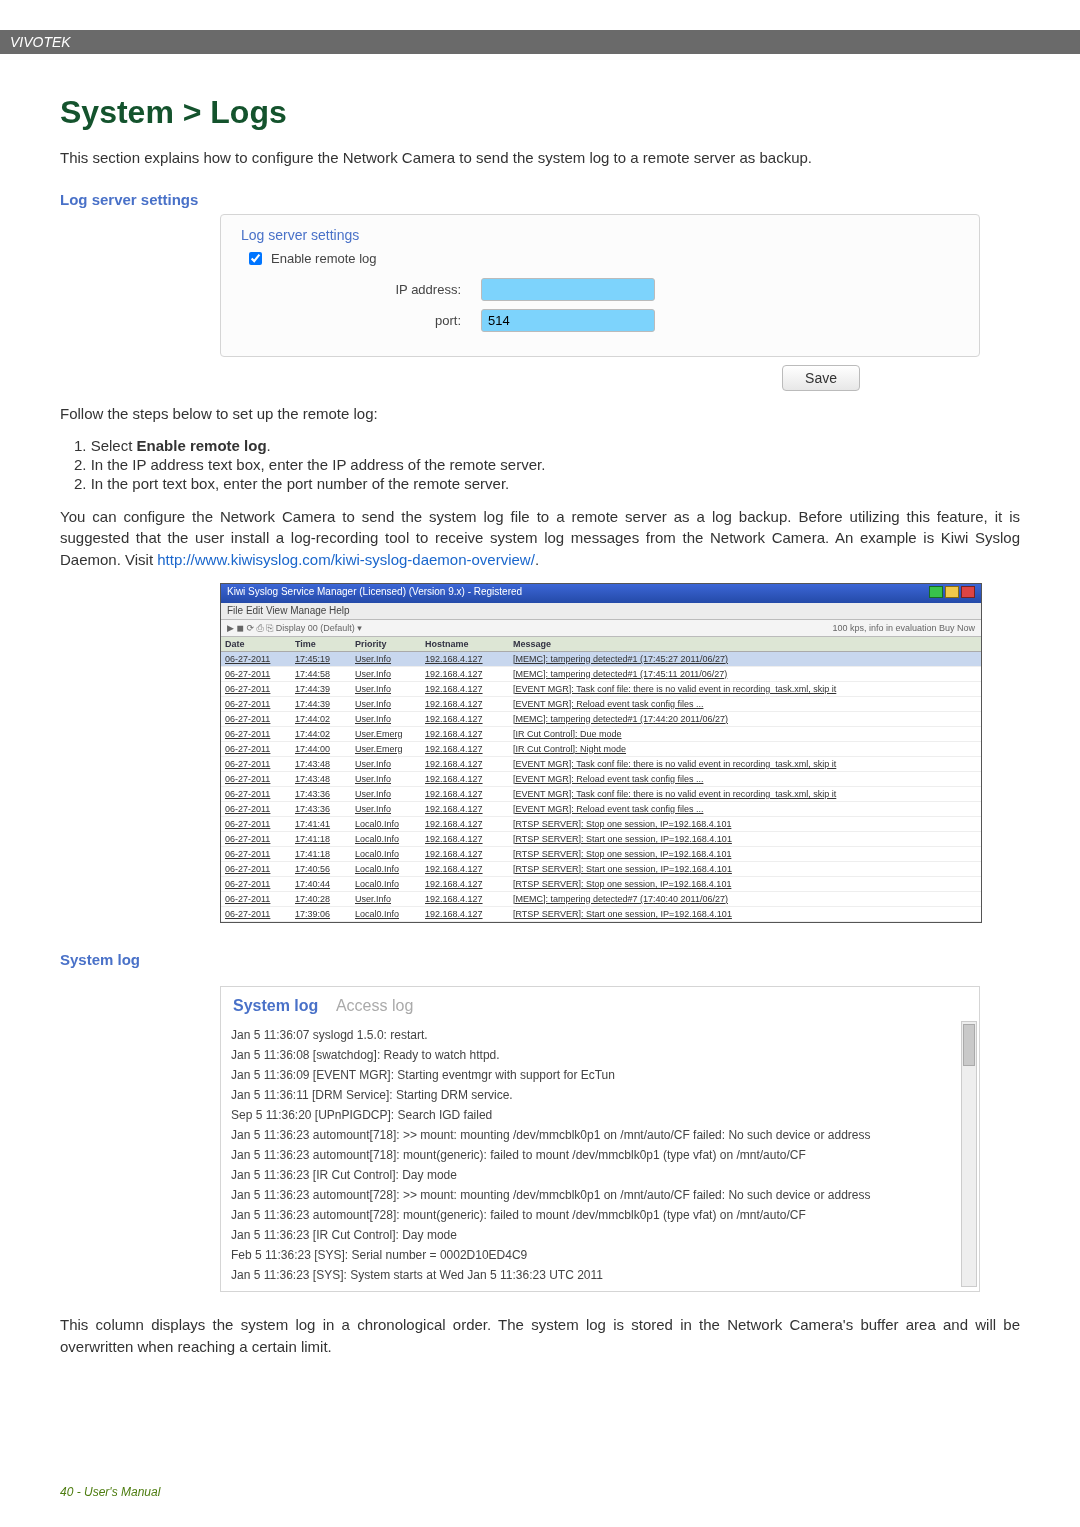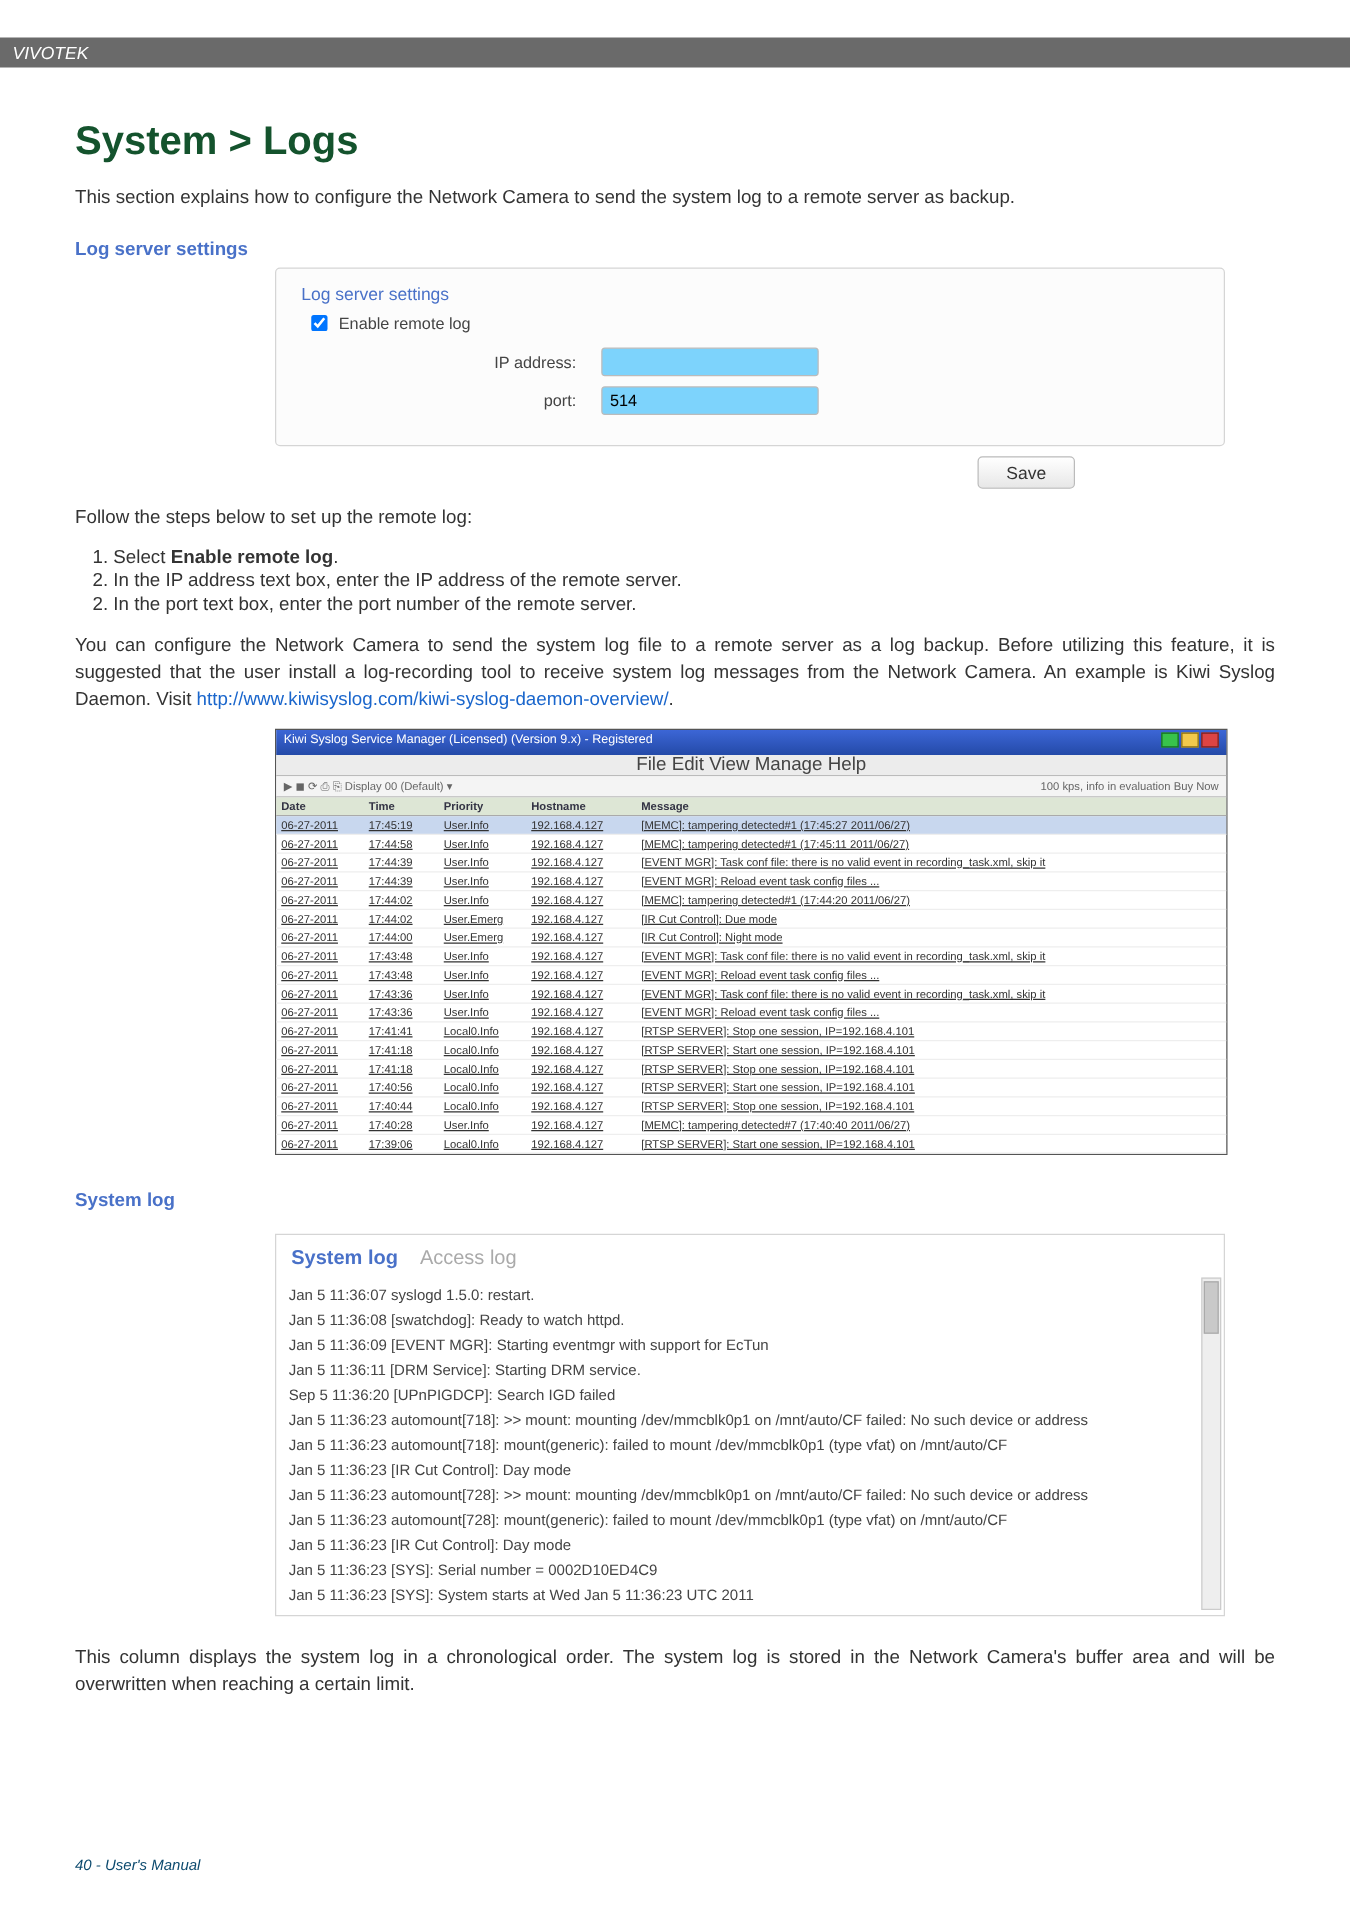--- a/index.html
+++ b/index.html
@@ -18,36 +18,36 @@
   .clearfix{clear:both;}
   ol.steps{font-size:15px;margin:10px 0 14px 10px;padding-left:18px;}
   ol.steps li{margin:2px 0;}
   .ext-link{color:#1a66cc;text-decoration:none;}
   
   .kiwi{margin:6px 0 0 160px;width:760px;border:1px solid #555;font-size:9px;line-height:12px;}
   .kiwi-title{background:linear-gradient(#3c66d6,#244aa8);color:#fff;padding:2px 6px;font-size:10px;display:flex;justify-content:space-between;}
   .kiwi-win-btns span{display:inline-block;width:12px;height:10px;margin-left:2px;background:#d44;border:1px solid #722;}
   .kiwi-win-btns span:nth-child(1){background:#38c24b;border-color:#176b22;}
   .kiwi-win-btns span:nth-child(2){background:#f2c94c;border-color:#8a6d10;}
-  .kiwi-menu{background:#ececec;border-bottom:1px solid #bbb;padding:2px 6px;font-size:15px;color:#444;text-align:center;}
+  .kiwi-menu{background:#ececec;border-bottom:1px solid #bbb;padding:2px 6px;font-size:10px;color:#444;}
   .kiwi-tool{background:#f4f4f4;border-bottom:1px solid #bbb;padding:2px 6px;font-size:9px;color:#666;display:flex;justify-content:space-between;}
   .kiwi-head{display:flex;background:#dde6d5;border-bottom:1px solid #aaa;font-weight:bold;color:#334;}
   .kc{padding:1px 4px;box-sizing:border-box;overflow:hidden;white-space:nowrap;text-overflow:ellipsis;}
   .kc1{width:70px;} .kc2{width:60px;} .kc3{width:70px;} .kc4{width:88px;} .kc5{flex:1;}
   .kiwi-row{display:flex;border-bottom:1px solid #eee;color:#333;text-decoration:underline;}
   .kiwi-row.sel{background:#c8d7ee;}
   
   .syslog-panel{margin:18px 0 0 160px;width:760px;border:1px solid #d5d5d5;background:#fff;font-size:12px;position:relative;padding:6px 10px 6px 10px;box-sizing:border-box;}
   .tabs{margin:4px 0 10px 2px;font-size:16px;}
   .tab-active{color:#4971c8;font-weight:bold;margin-right:14px;}
   .tab-inactive{color:#aaa;}
   .log-lines div{padding:3px 0;color:#444;}
   .scroll-hint{position:absolute;right:2px;top:34px;bottom:4px;width:14px;background:#eee;border:1px solid #ccc;}
   .scroll-thumb{position:absolute;left:1px;right:1px;top:2px;height:40px;background:#c9c9c9;border:1px solid #aaa;}
-  .footer{position:absolute;left:60px;bottom:28px;color:#0c4a6e;font-style:italic;font-size:12px;}
+  .footer{position:absolute;left:60px;bottom:28px;color:#4d7c0f;font-style:italic;font-size:12px;}
 </style>
 </head>
 <body>
 
 <div class="page">
   <div class="top-bar">VIVOTEK</div>
 
   <h1>System &gt; Logs</h1>
 
   <p class="body-text">This section explains how to configure the Network Camera to send the system log to a remote server as backup.</p>
@@ -243,21 +243,21 @@
         <div>Jan 5 11:36:08 [swatchdog]: Ready to watch httpd.</div>
         <div>Jan 5 11:36:09 [EVENT MGR]: Starting eventmgr with support for EcTun</div>
         <div>Jan 5 11:36:11 [DRM Service]: Starting DRM service.</div>
         <div>Sep 5 11:36:20 [UPnPIGDCP]: Search IGD failed</div>
         <div>Jan 5 11:36:23 automount[718]: &gt;&gt; mount: mounting /dev/mmcblk0p1 on /mnt/auto/CF failed: No such device or address</div>
         <div>Jan 5 11:36:23 automount[718]: mount(generic): failed to mount /dev/mmcblk0p1 (type vfat) on /mnt/auto/CF</div>
         <div>Jan 5 11:36:23 [IR Cut Control]: Day mode</div>
         <div>Jan 5 11:36:23 automount[728]: &gt;&gt; mount: mounting /dev/mmcblk0p1 on /mnt/auto/CF failed: No such device or address</div>
         <div>Jan 5 11:36:23 automount[728]: mount(generic): failed to mount /dev/mmcblk0p1 (type vfat) on /mnt/auto/CF</div>
         <div>Jan 5 11:36:23 [IR Cut Control]: Day mode</div>
-        <div>Jan 5 11:36:23 [SYS]: Serial number = 0002D10ED4C9</div>
+        <div>Feb 5 11:36:23 [SYS]: Serial number = 0002D10ED4C9</div>
         <div>Jan 5 11:36:23 [SYS]: System starts at Wed Jan 5 11:36:23 UTC 2011</div>
       </div>
     <div class="scroll-hint">
         <div class="scroll-thumb"></div>
       </div>
   </div>
 
   <p class="body-text" style="margin-top:22px">This column displays the system log in a chronological order. The system log is stored in the Network Camera's buffer area and will be overwritten when reaching a certain limit.</p>
 
   <div class="footer">40 - User's Manual</div>

